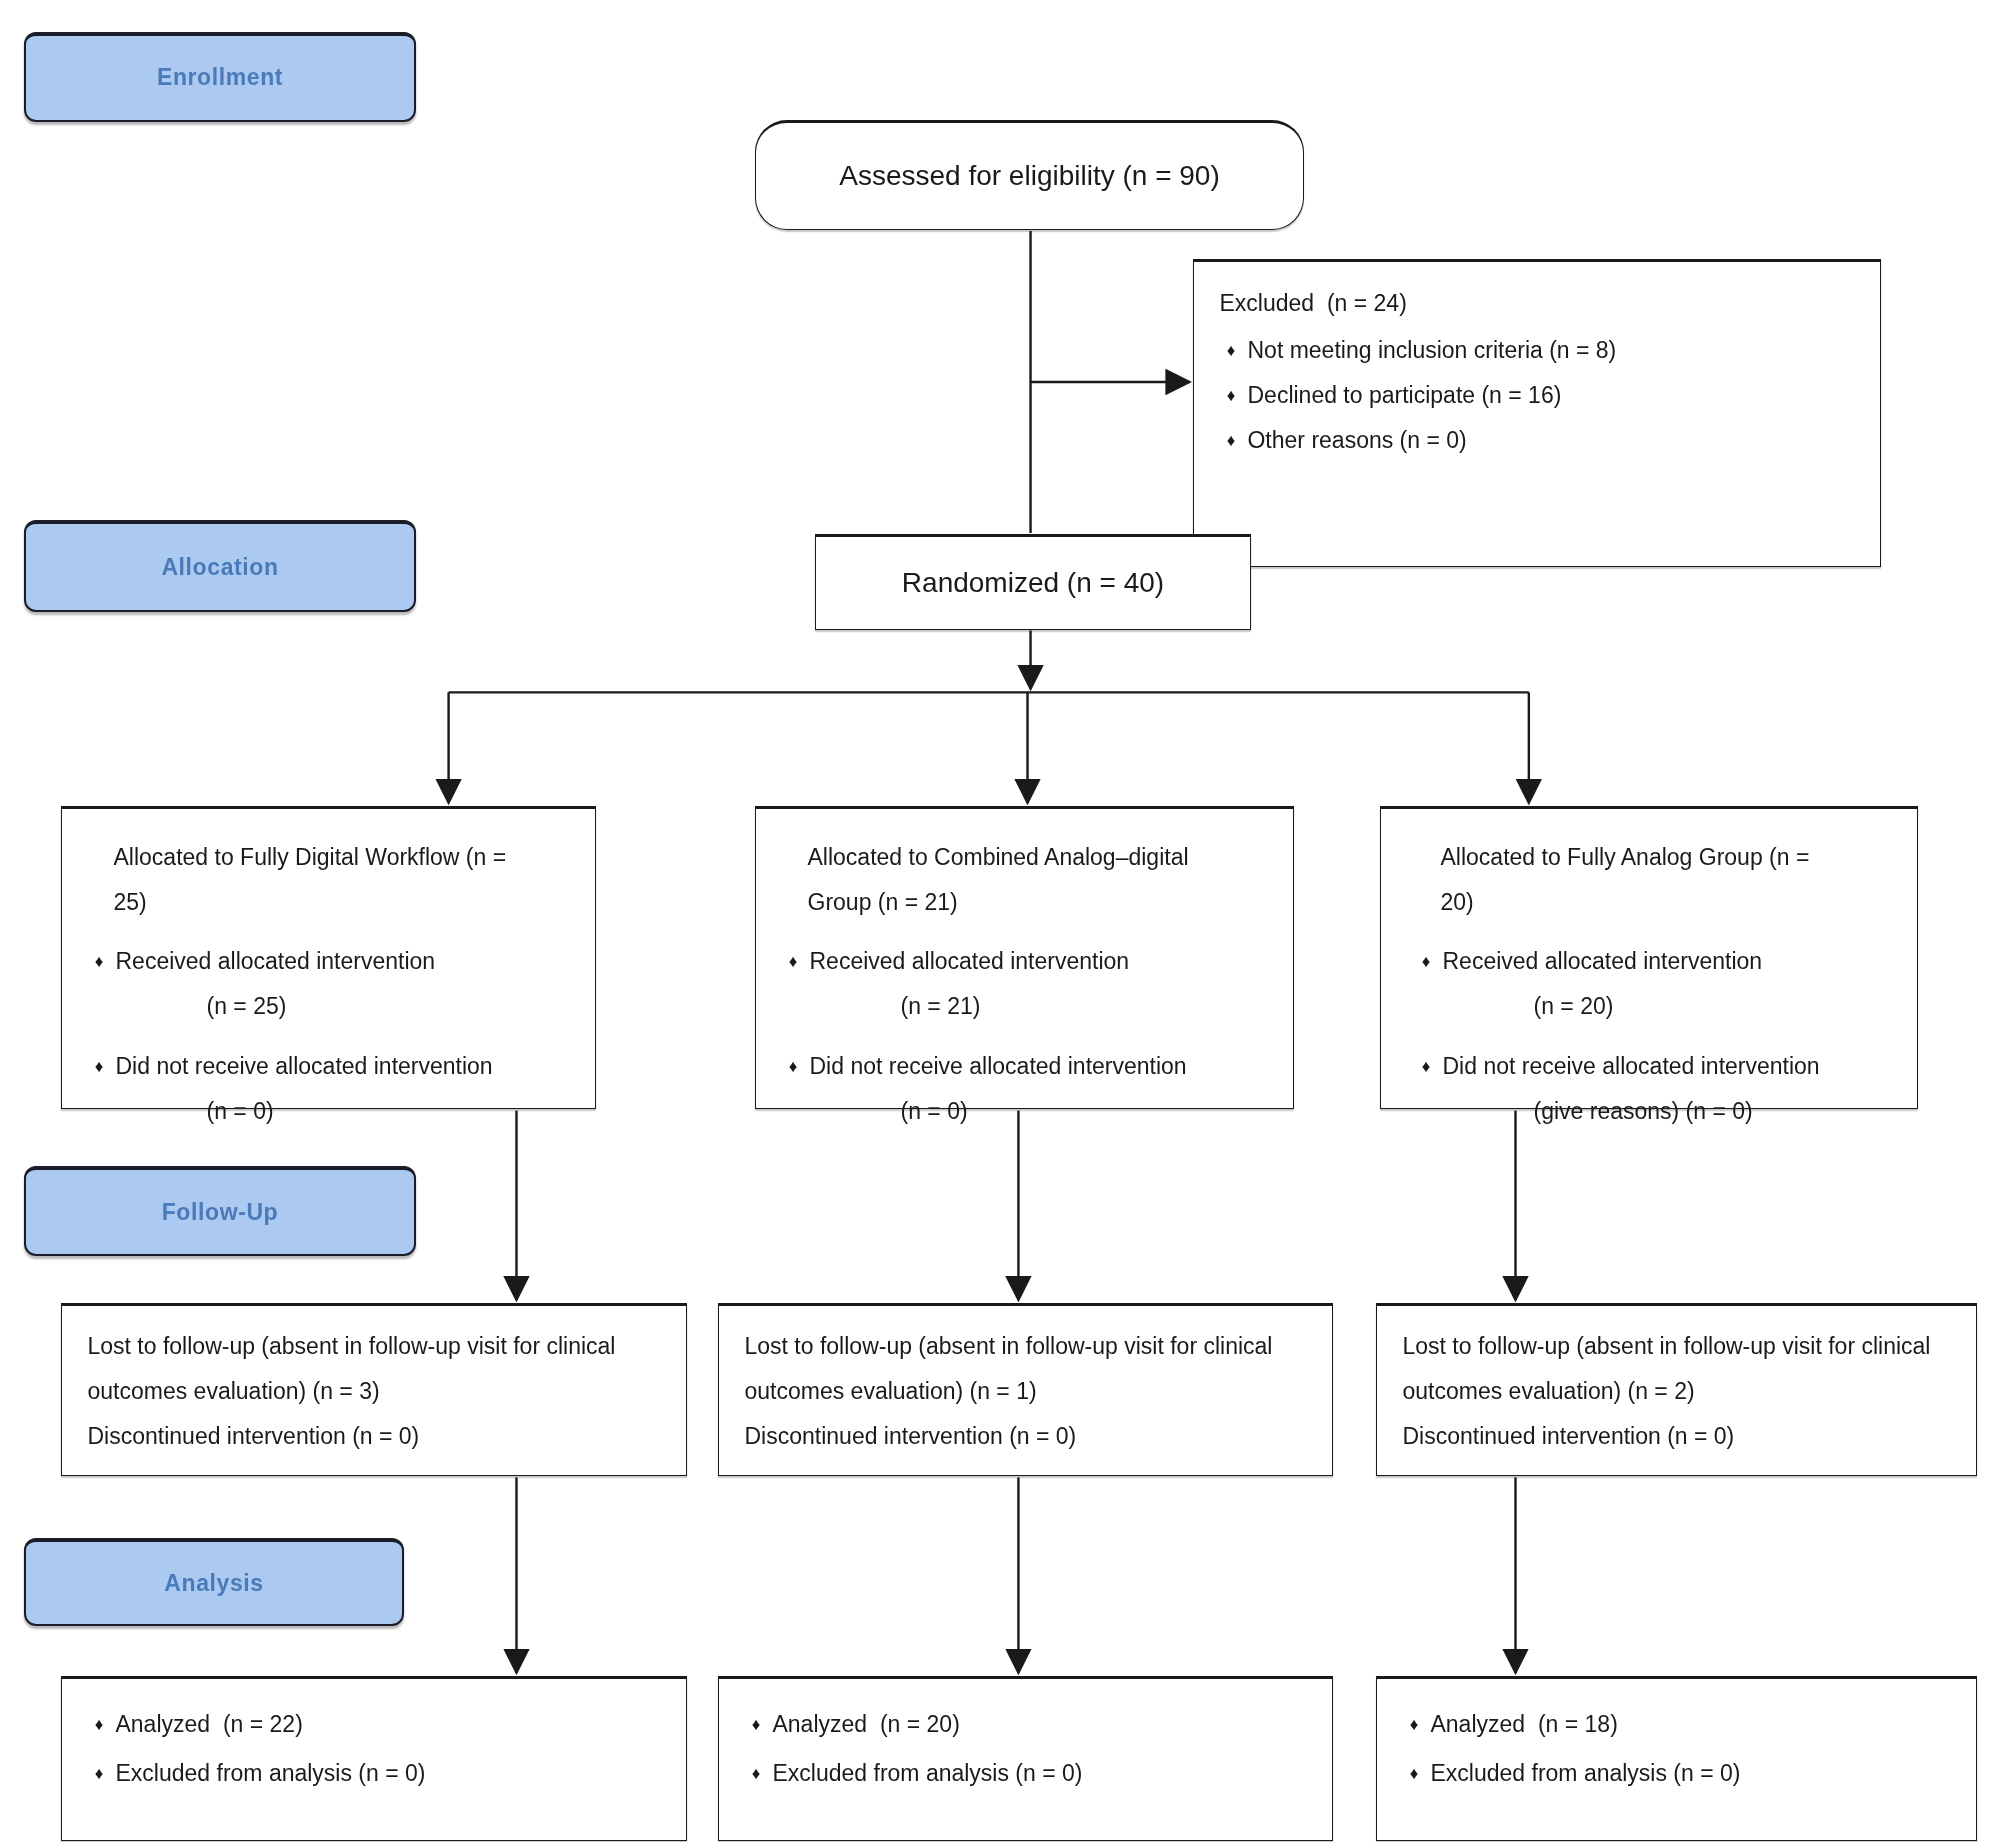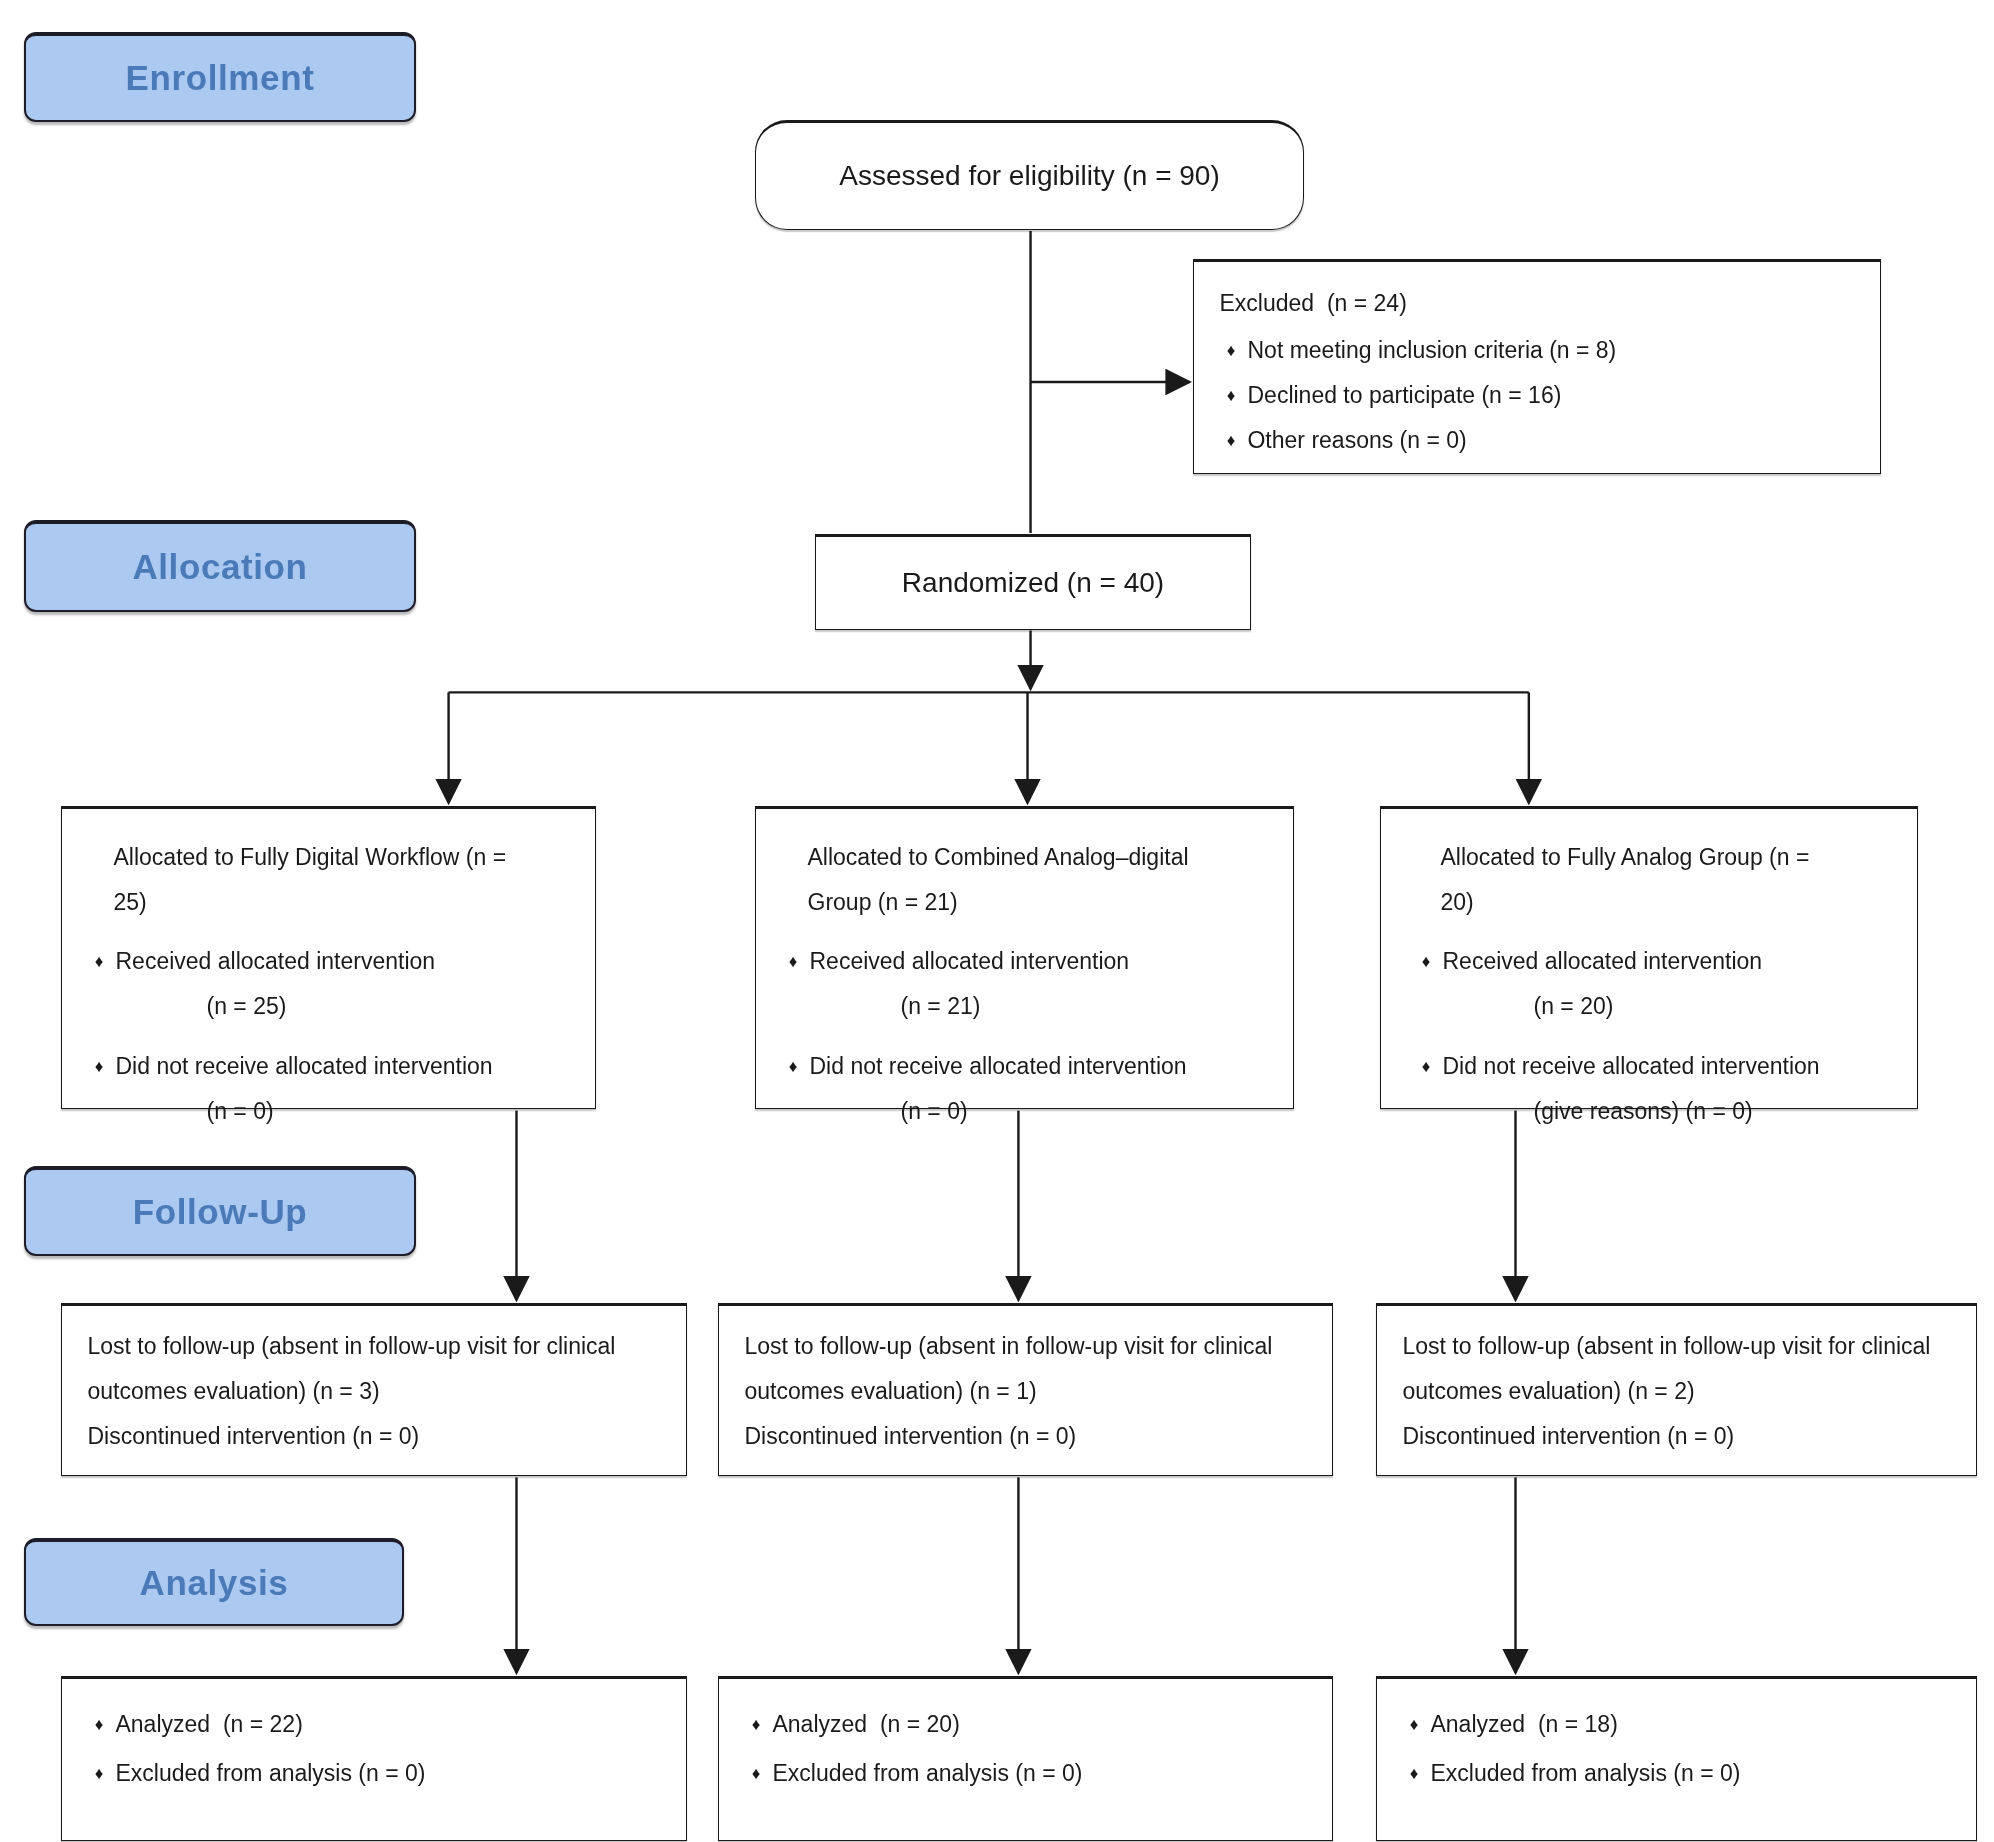--- a/index.html
+++ b/index.html
@@ -13,21 +13,21 @@
   svg.connectors{position:absolute;left:0;top:0;width:1995px;height:1843px;}
   .stage-label{
     position:absolute;
     background:#abc9f1;
     border:2.4px solid #1d1d29;
     border-top-width:4.2px;
     border-radius:12px;
     box-shadow:0 3px 2.4px rgba(0,0,0,0.28);
     display:flex;align-items:center;justify-content:center;
     color:#4a7ab8;
-    font-size:35px;font-weight:bold;
+    font-size:23px;font-weight:bold;
     letter-spacing:0.6px;
   }
   .node{
     position:absolute;
     background:#ffffff;
     border:1.8px solid #1a1a1a;
     border-top-width:3.6px;
     box-shadow:0 1.8px 1.2px rgba(0,0,0,0.22);
     box-sizing:border-box;
   }
@@ -85,21 +85,21 @@
     <span>Follow-Up</span>
   </div>
   <div class="stage-label" style="left:24px;top:1538px;width:376px;height:82px;">
     <span>Analysis</span>
   </div>
 
   <div class="node center-text" style="left:755px;top:120px;width:549px;height:110px;border-radius:32px;">
     <span>Assessed for eligibility (n = 90)</span>
   </div>
 
-  <div class="node" style="left:1193px;top:259px;width:688px;height:215px;">
+  <div class="node" style="left:1193px;top:259px;width:688px;height:308px;">
     <div class="pad" style="padding-top:19.4px;line-height:44px;">
       <div class="excl-title">Excluded&nbsp; (n = 24)</div>
       <div class="bullet" style="margin-top:0;">
         <span class="glyph">♦</span>
         <span class="btxt">Not meeting inclusion criteria (n = 8)</span>
       </div>
       <div class="bullet" style="margin-top:0;">
         <span class="glyph">♦</span>
         <span class="btxt">Declined to participate (n = 16)</span>
       </div>

